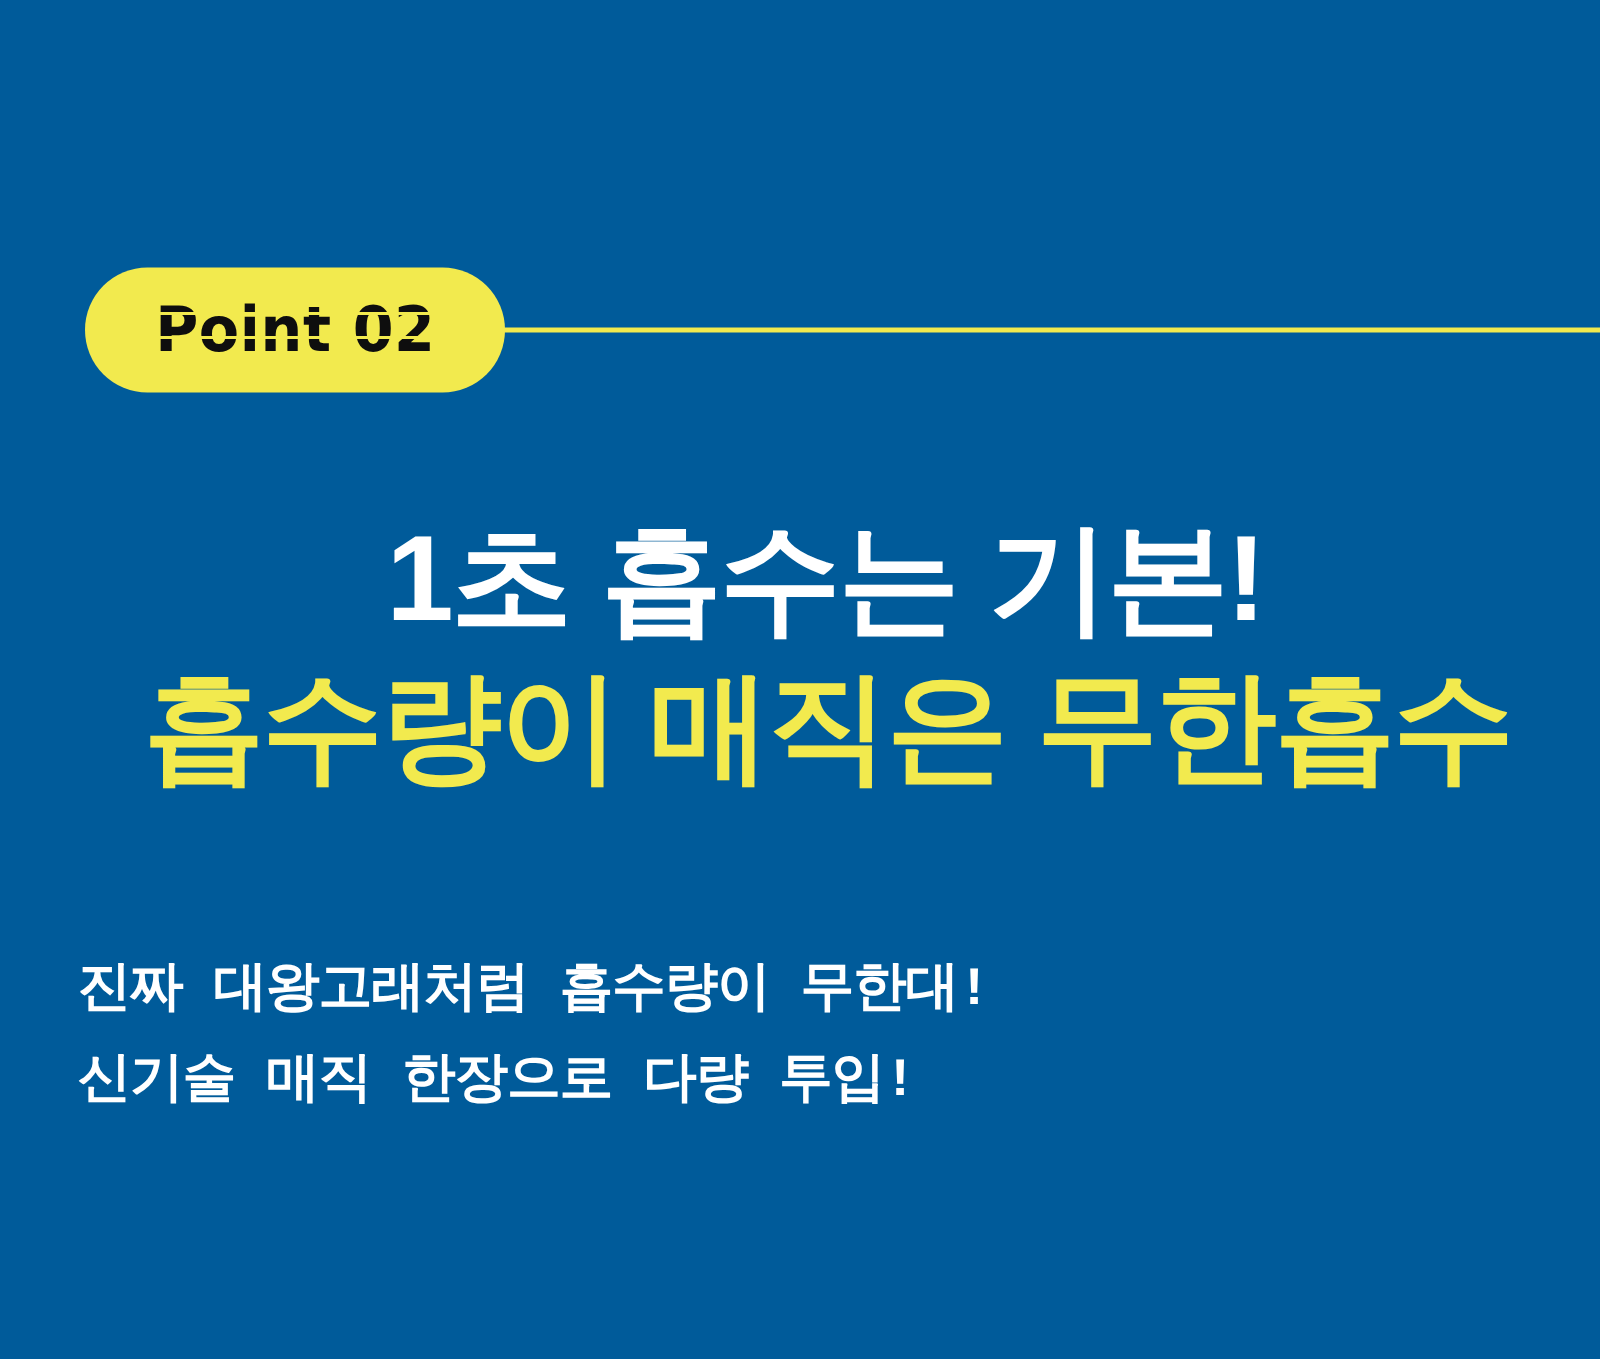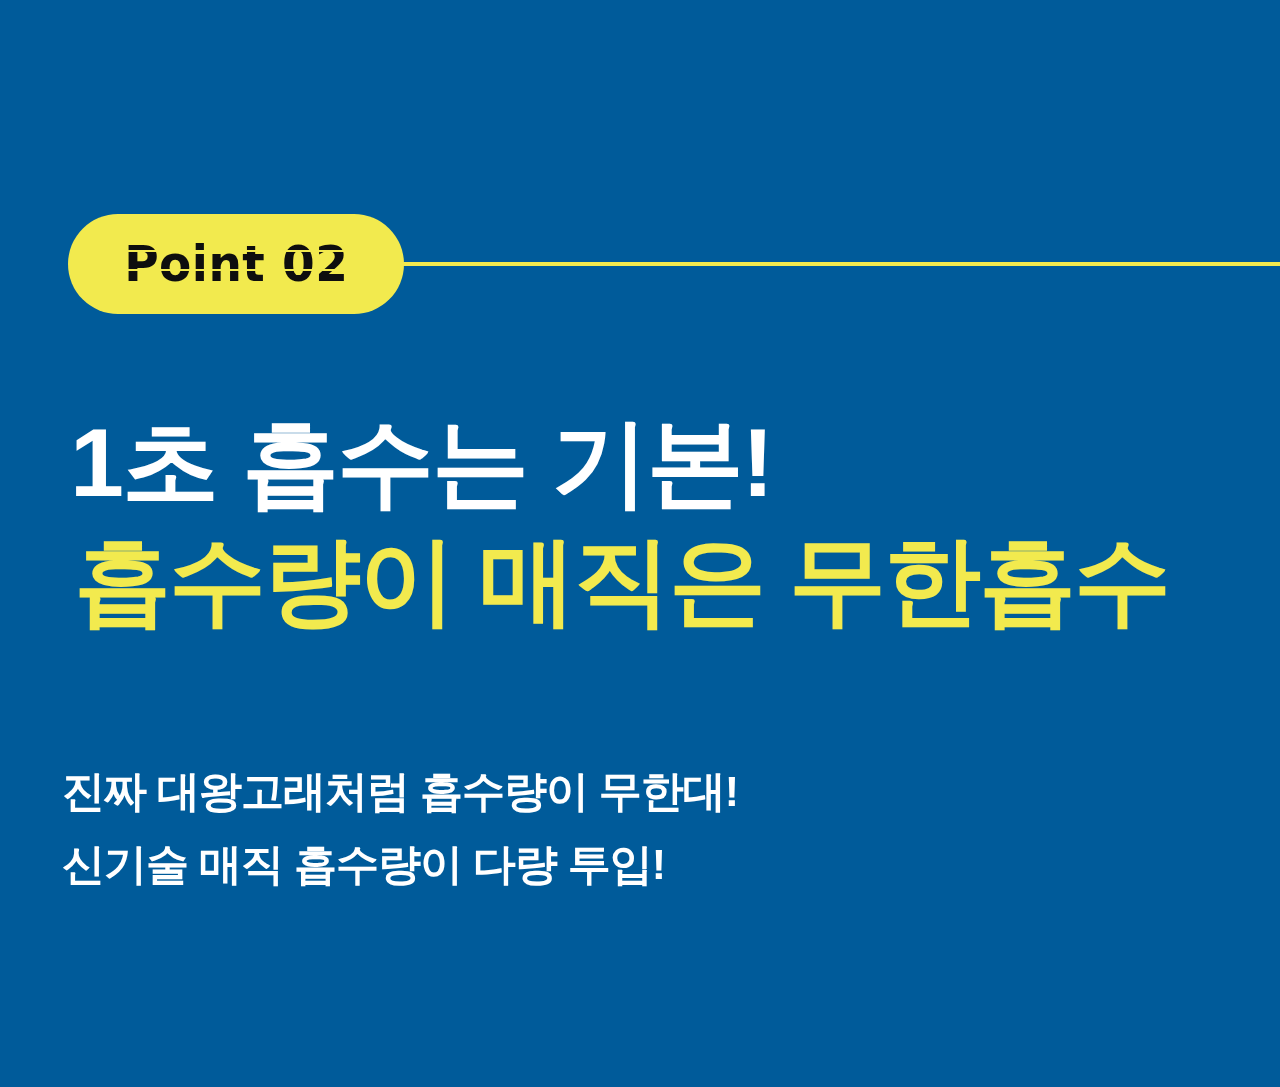--- a/index.html
+++ b/index.html
@@ -96,20 +96,21 @@
   }
 
   .headline-line {
     display: block;
     font-family: "Liberation Sans", "DejaVu Sans", sans-serif;
     font-weight: 700;
     font-size: 97px;
     line-height: 118px;
     letter-spacing: -2px;
     white-space: nowrap;
+    text-align: center;
   }
 
   .headline-line-1 {
     color: #FFFFFF;
   }
 
   .headline-line-2 {
     color: #F2EA4E;
     padding-left: 4px;
   }
@@ -117,21 +118,21 @@
   
   .body-copy {
     position: absolute;
     left: 62px;
     top: 755px;
     width: 1100px;
   }
 
   .body-line {
     display: block;
-    font-family: Liberation Sans, sans-serif;
+    font-family: Liberation Mono, monospace;
     font-weight: 700;
     font-size: 43px;
     line-height: 73px;
     letter-spacing: -1px;
     color: #FFFFFF;
     white-space: nowrap;
   }
 </style>
 </head>
 <body>
@@ -145,16 +146,16 @@
     </div>
   </div>
 
   <div class="headline">
     <span class="headline-line headline-line-1">1초 흡수는 기본!</span>
     <span class="headline-line headline-line-2">흡수량이 매직은 무한흡수</span>
   </div>
 
   <div class="body-copy">
     <span class="body-line">진짜 대왕고래처럼 흡수량이 무한대!</span>
-    <span class="body-line">신기술 매직 흡수량이 다량 투입!</span>
+    <span class="body-line">신기술 매직 한장으로 다량 투입!</span>
   </div>
 
 </div>
 
 </body></html>

